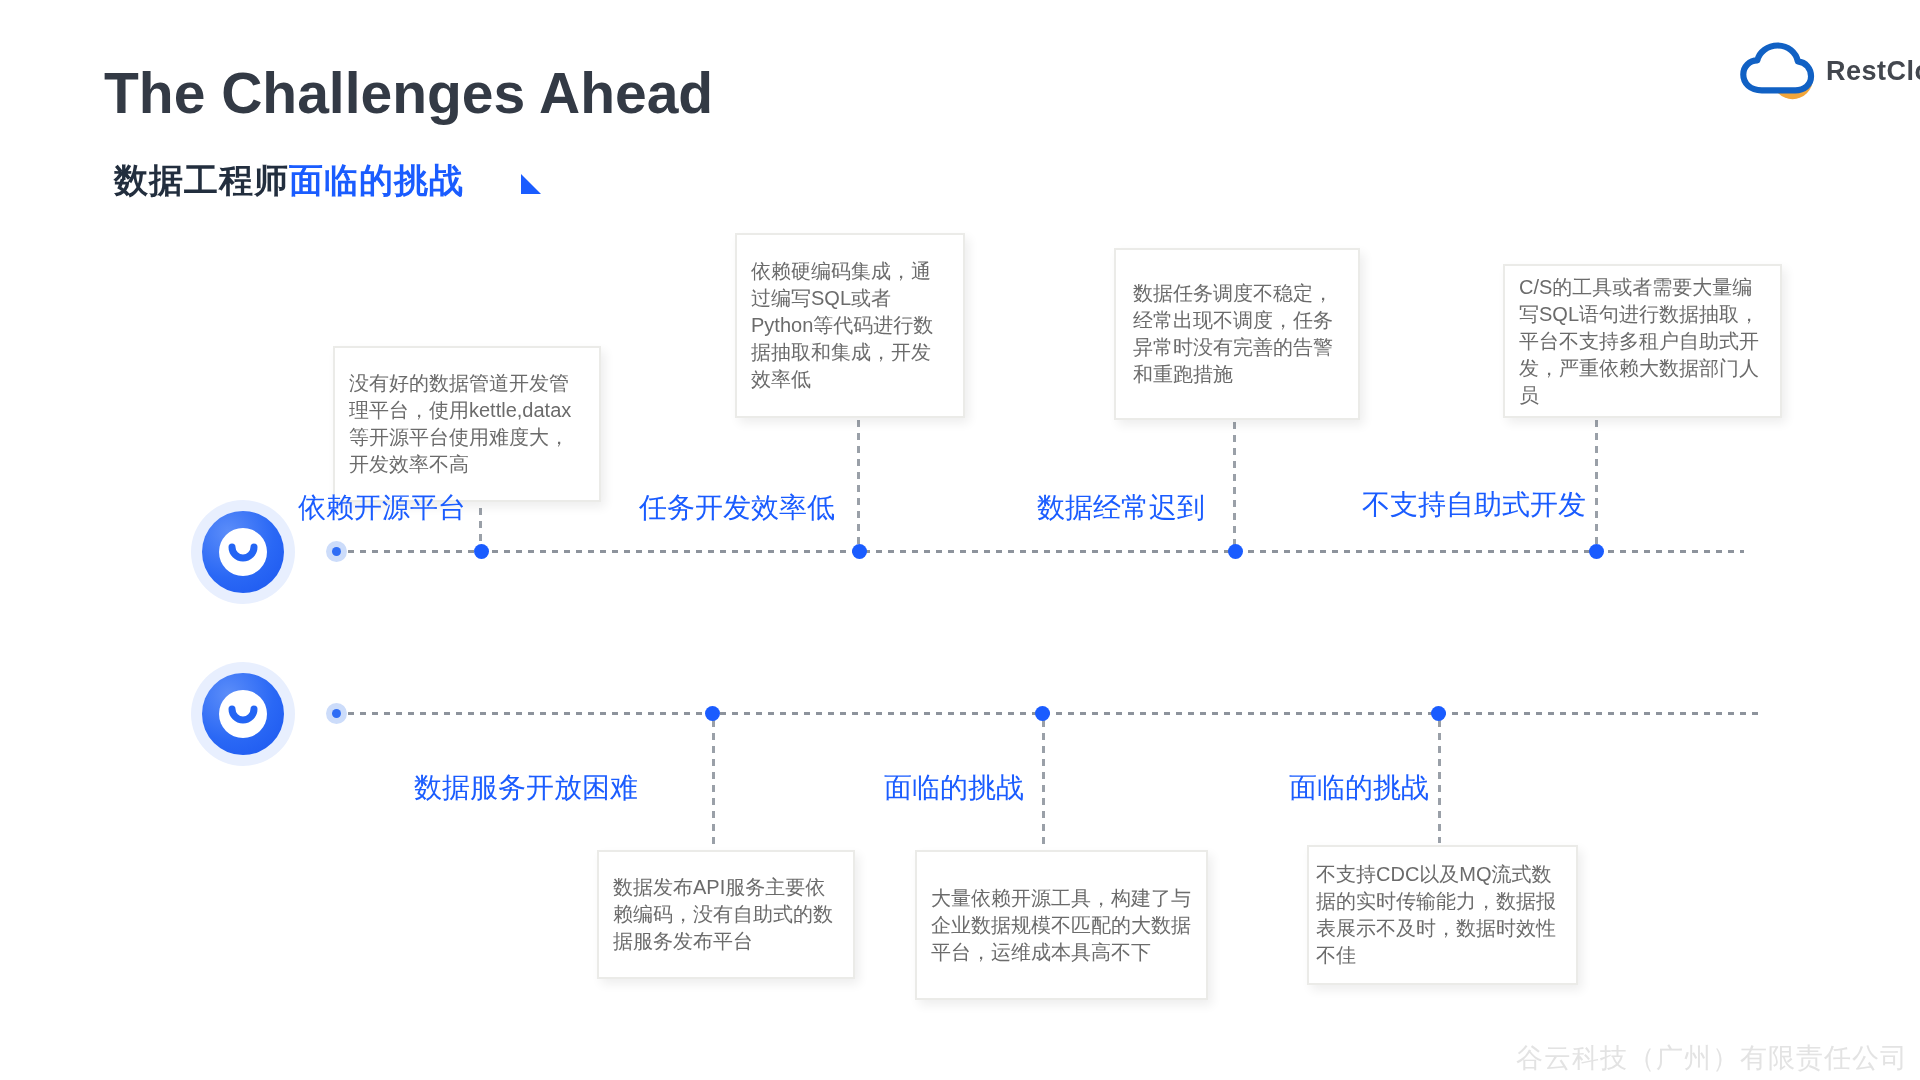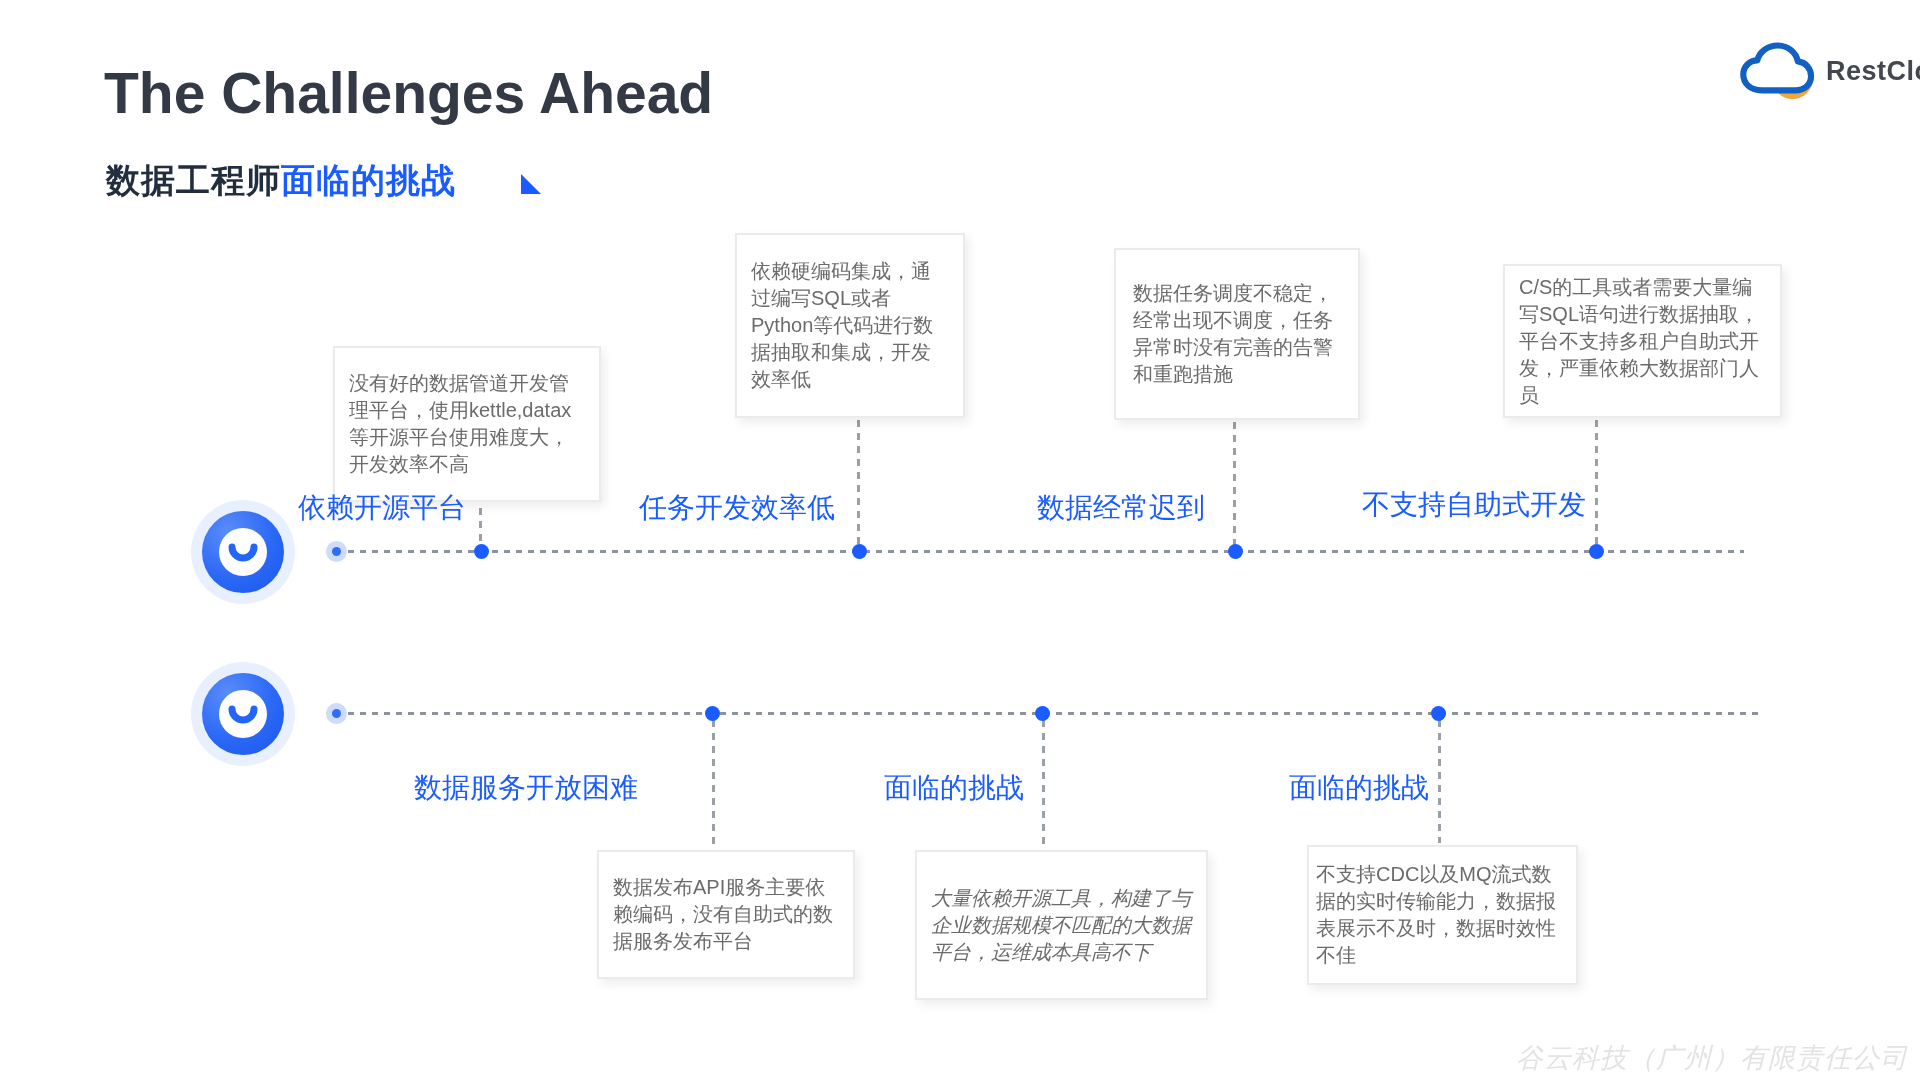--- a/index.html
+++ b/index.html
@@ -1,37 +1,37 @@
 <!DOCTYPE html>
 <html><head>
 <meta charset="utf-8">
 <style>
   html,body{margin:0;padding:0;background:#ffffff;}
   .stage{position:relative;width:1920px;height:1080px;background:#ffffff;overflow:hidden;
          font-family:"Liberation Sans","DejaVu Sans",sans-serif;}
 
   
   .title{position:absolute;left:104px;top:60px;font-size:57px;font-weight:bold;color:#333a45;white-space:nowrap;}
-  .subtitle{position:absolute;left:106px;top:158px;font-size:34px;font-weight:bold;color:#222e3e;letter-spacing:1px;white-space:nowrap;}
+  .subtitle{position:absolute;left:114px;top:158px;font-size:34px;font-weight:bold;color:#222e3e;letter-spacing:1px;white-space:nowrap;}
   .subtitle .blue{color:#1a5cff;}
   .tri{position:absolute;left:521px;top:174px;width:20px;height:20px;background:#1a5cff;
        clip-path:polygon(0 0,0 100%,100% 100%);}
   .logo{position:absolute;left:1738px;top:40px;display:flex;align-items:center;}
   .logo-text{font-size:27px;font-weight:bold;color:#43474e;letter-spacing:.5px;}
 
   
   .note-box{position:absolute;background:#fff;border:2px solid #ebebe8;box-sizing:border-box;
             box-shadow:4px 5px 10px rgba(0,0,0,0.07);color:#6b6b6b;font-size:20px;line-height:27px;
             padding:8px 14px;display:flex;align-items:center;}
   #box-t0{left:333px;top:298px;width:268px;height:156px;margin-top:48px;}
   #box-t1{left:735px;top:233px;width:230px;height:185px;}
   #box-t2{left:1114px;top:248px;width:246px;height:172px;padding-left:17px;}
   #box-t3{left:1503px;top:264px;width:279px;height:154px;}
   #box-b0{left:597px;top:850px;width:258px;height:129px;}
-  #box-b1{left:915px;top:850px;width:293px;height:150px;font-style:italic;}
+  #box-b1{left:915px;top:850px;width:293px;height:150px;}
   #box-b2{left:1307px;top:845px;width:271px;height:140px;padding-left:7px;}
 
   
   .hline{position:absolute;height:3px;
          background-image:repeating-linear-gradient(90deg,#8d939c 0 6px,transparent 6px 12px);}
   #hline-top{left:336px;top:550px;width:1408px;}
   #hline-bottom{left:336px;top:712px;width:1424px;}
   .vline{position:absolute;width:3px;
          background-image:repeating-linear-gradient(180deg,#9aa0a8 0 7px,transparent 7px 13px);}
   #vline-t0{left:479px;top:456px;height:90px;}
@@ -61,21 +61,21 @@
   
   .badge{position:absolute;width:104px;height:104px;border-radius:50%;background:#e8effe;
          display:flex;align-items:center;justify-content:center;}
   .badge-mid{width:82px;height:82px;border-radius:50%;
              background:radial-gradient(circle at 32% 26%, #5b8df9 0%, #2a68f5 55%, #1b56ef 100%);
              display:flex;align-items:center;justify-content:center;}
   .badge-core{width:48px;height:48px;border-radius:50%;background:#ffffff;
               display:flex;align-items:center;justify-content:center;}
   #badge-top{left:191px;top:500px;} #badge-bottom{left:191px;top:662px;}
 
-  .footer{position:absolute;right:12px;bottom:4px;font-size:27px;color:#e3e3e3;white-space:nowrap;letter-spacing:1px;font-style:italic;}
+  .footer{position:absolute;right:12px;bottom:4px;font-size:27px;color:#e3e3e3;white-space:nowrap;letter-spacing:1px;}
 </style>
 </head>
 <body>
 
 <div class="stage">
 
   <div class="title">The Challenges Ahead</div>
   <div class="subtitle"><span>数据工程师</span><span class="blue">面临的挑战</span></div>
   <div class="tri"></div>
 

